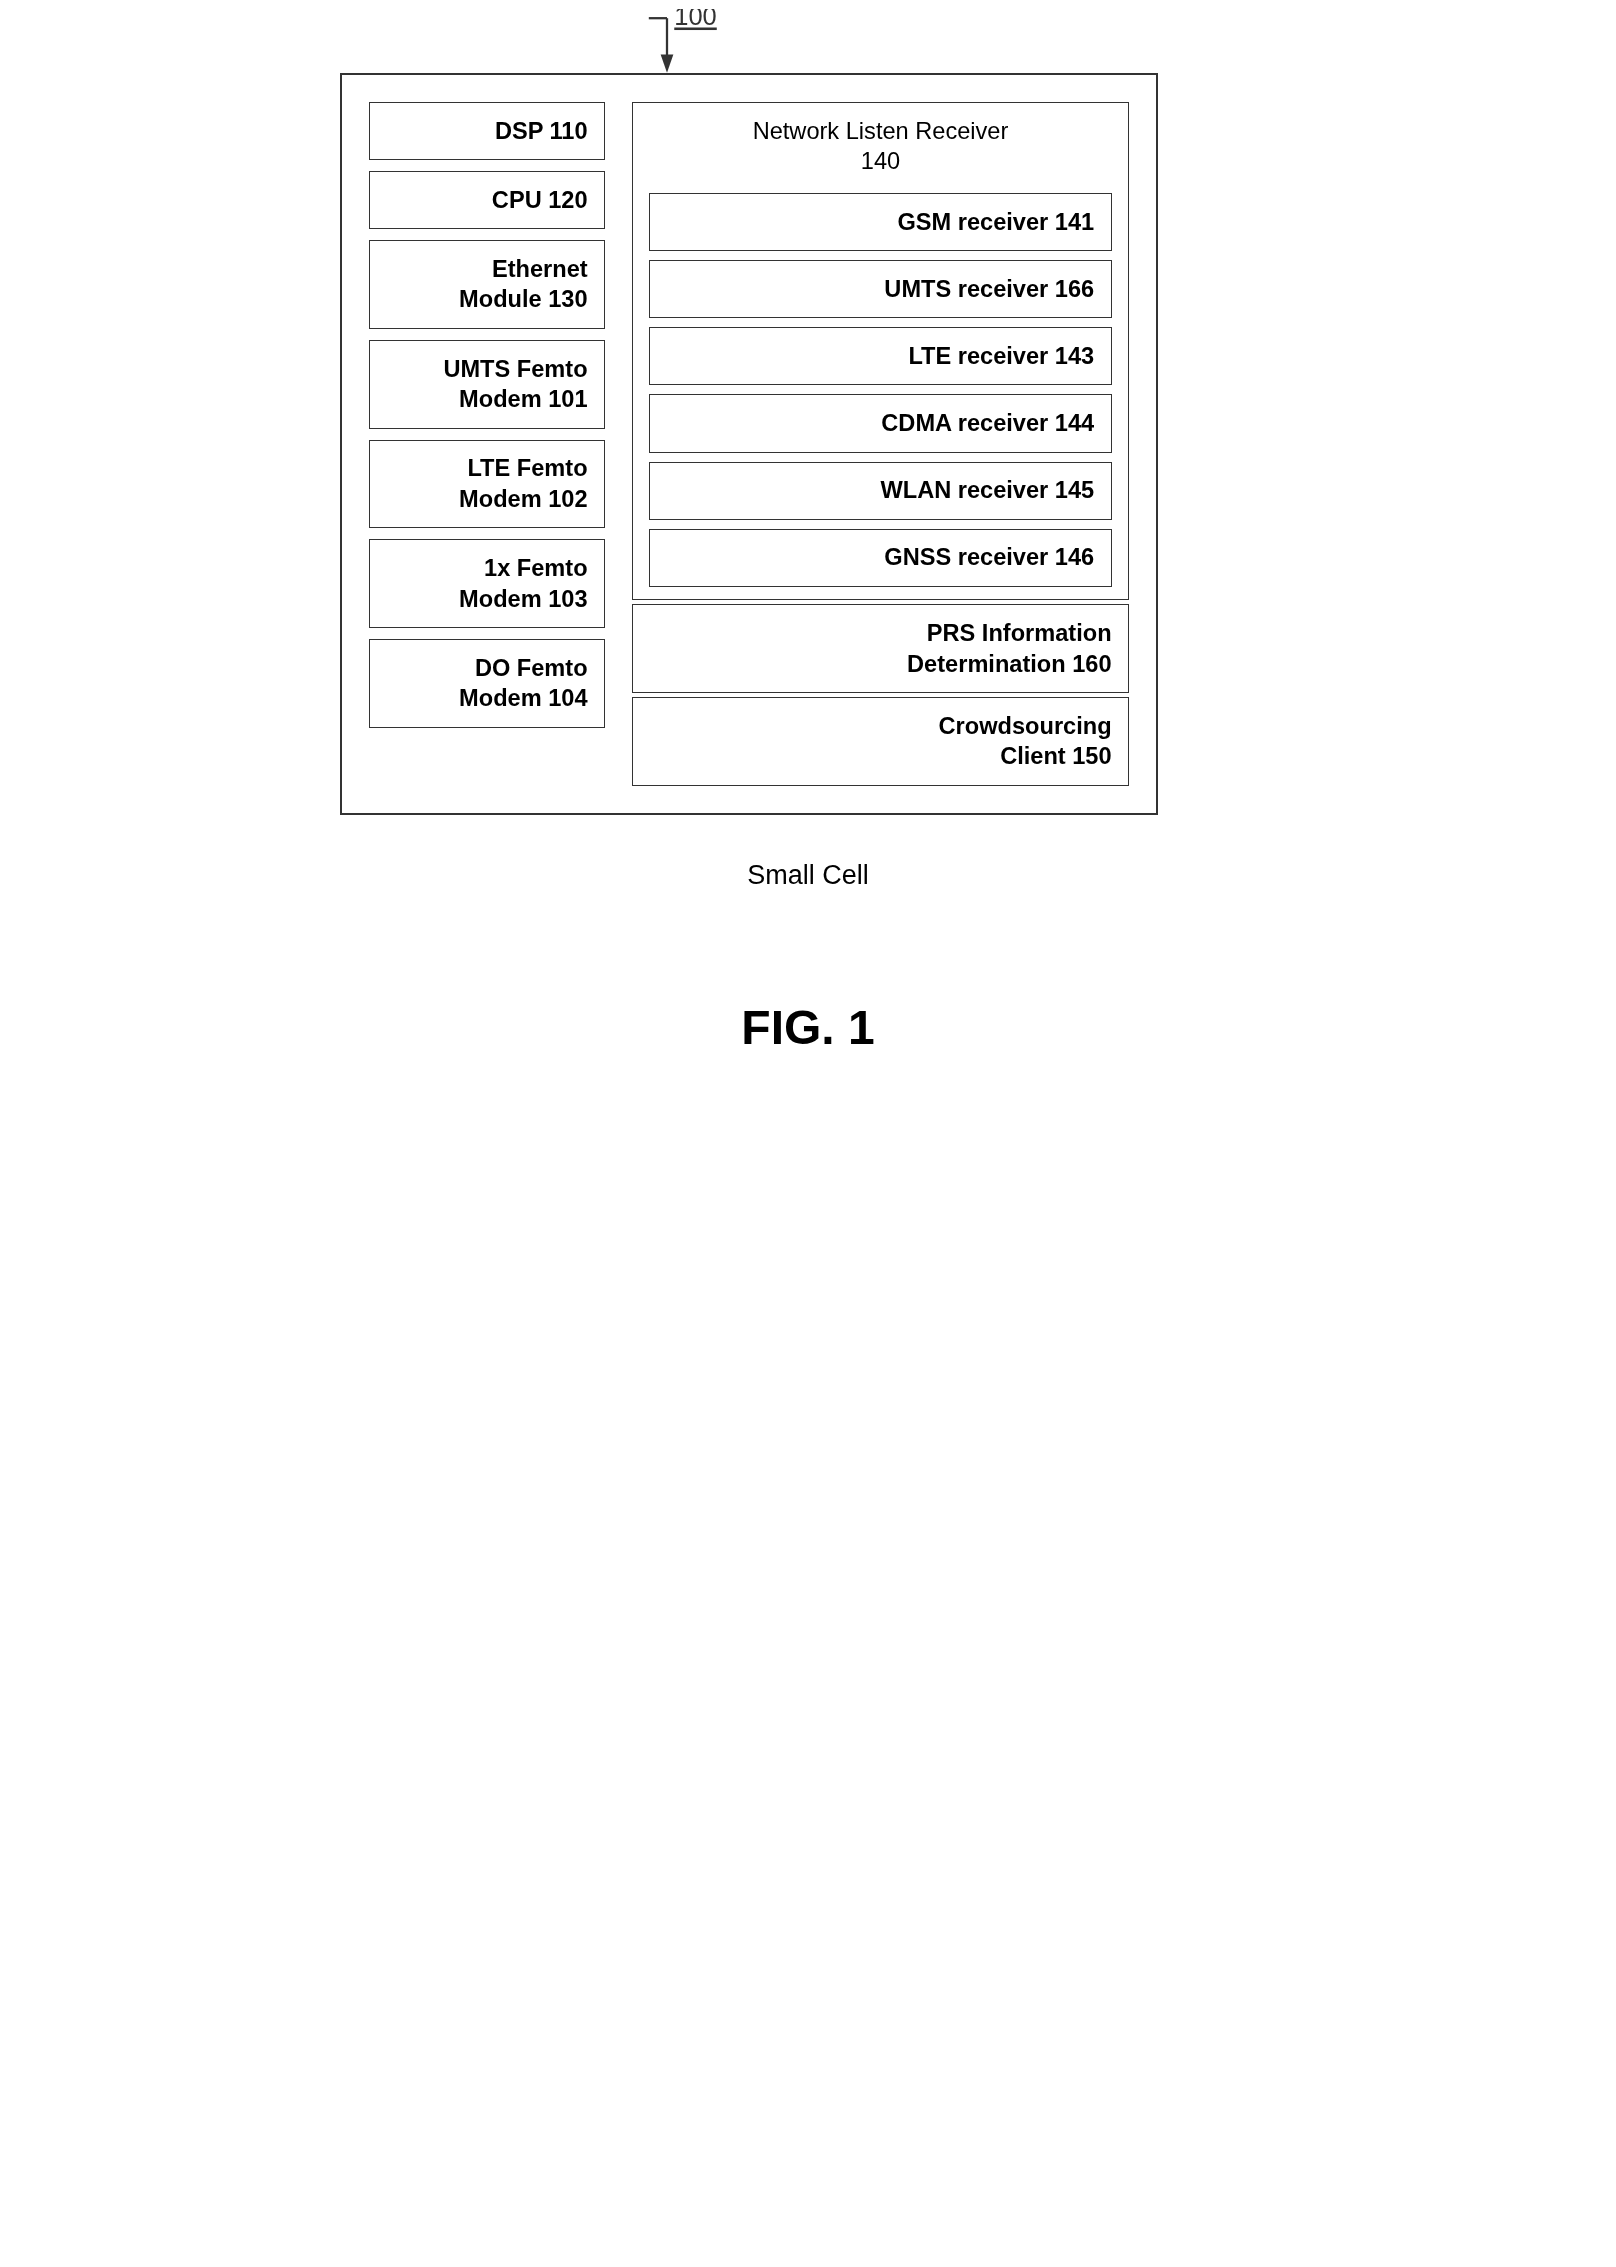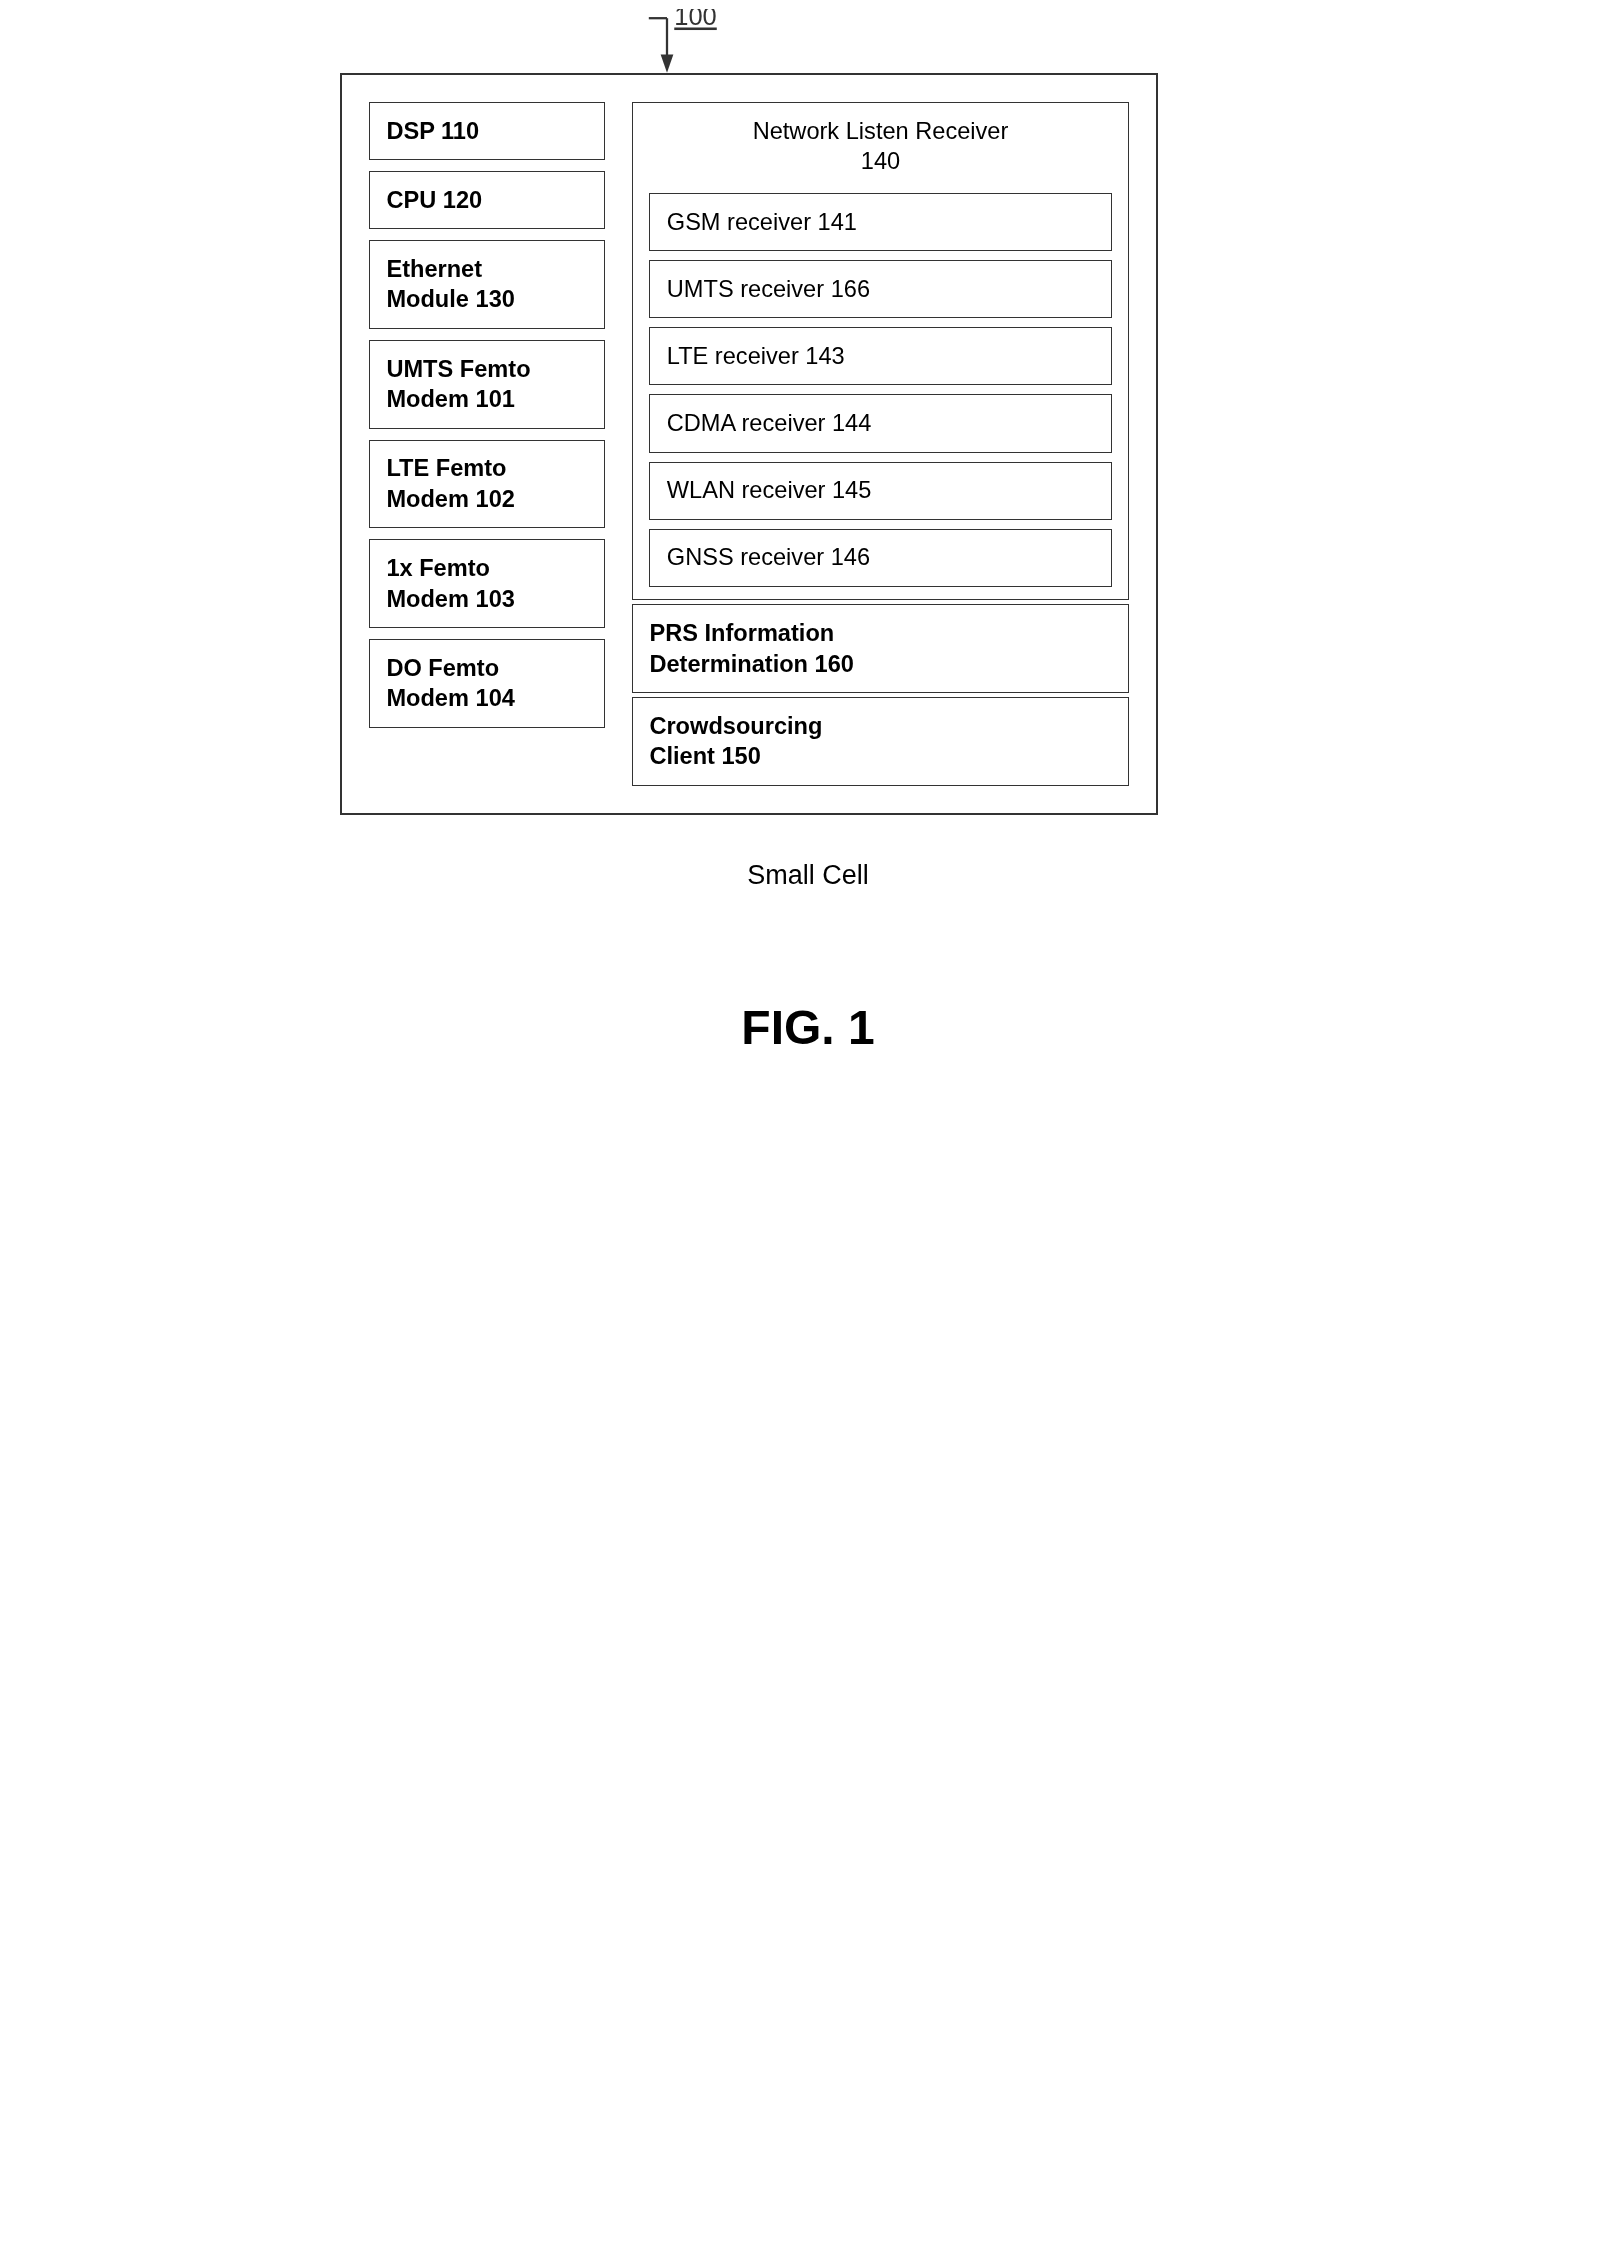--- a/index.html
+++ b/index.html
@@ -39,28 +39,28 @@
     .right-col {
       display: flex;
       flex-direction: column;
       gap: 4px;
       flex: 1;
     }
 
     .component-box {
       border: 1.8px solid #333;
       padding: 12.7px 16.4px;
-      text-align: left;
+      text-align: right;
       font-size: 23.6px;
       font-weight: bold;
       line-height: 1.3;
     }
 
     .component-box.normal-weight {
-      font-weight: normal;
+      font-weight: bold;
     }
 
     .nlr-label {
       text-align: center;
       font-size: 23.6px;
       font-weight: normal;
       line-height: 1.3;
       padding-bottom: 7.3px;
     }
 

